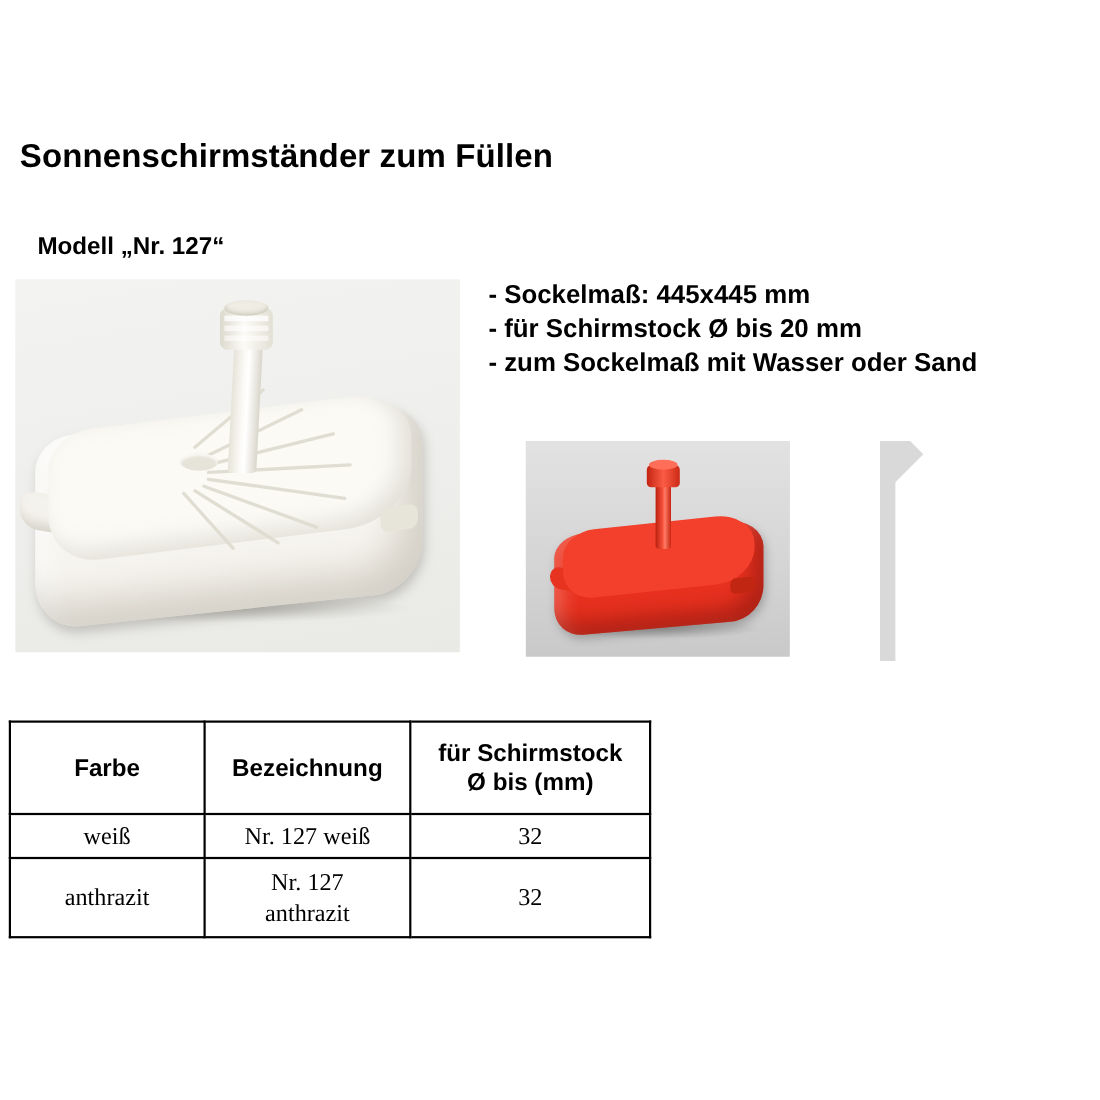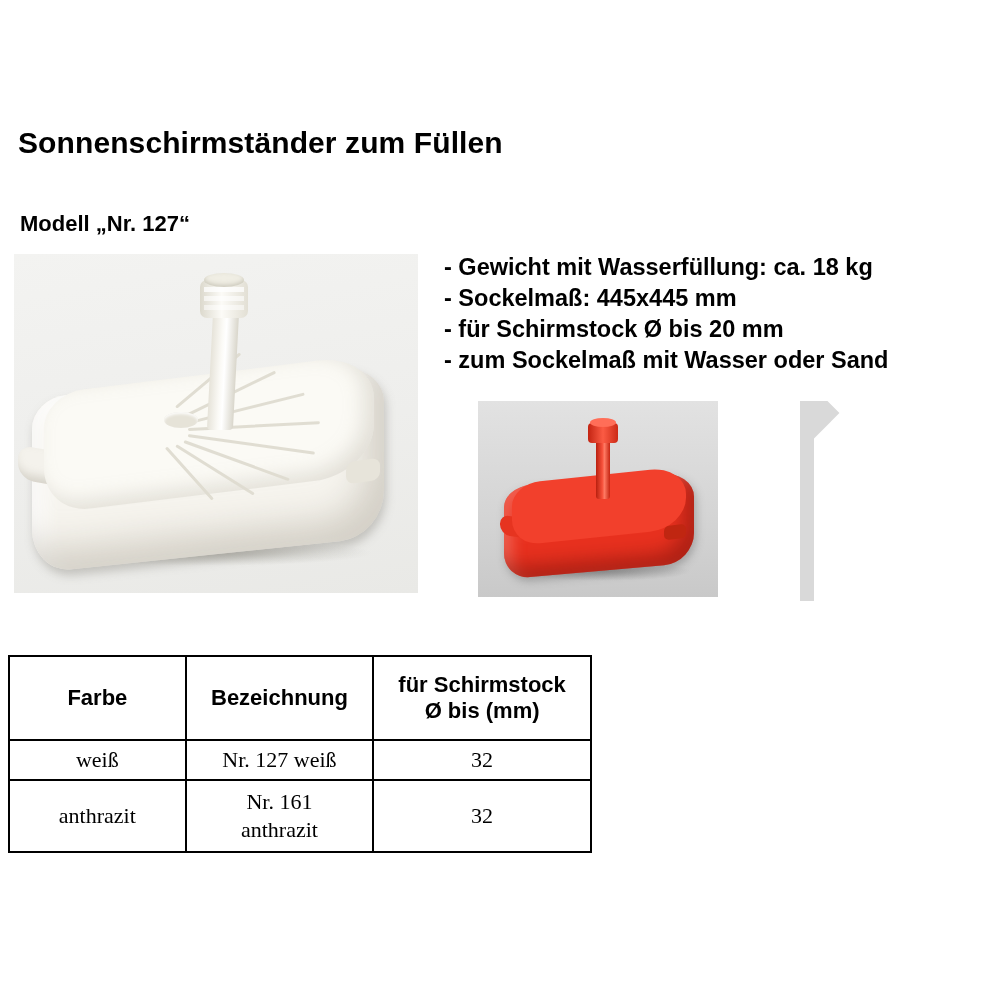--- a/index.html
+++ b/index.html
@@ -29,21 +29,21 @@
     left: 18px;
     top: 126px;
     font-size: 30px;
     font-weight: bold;
     letter-spacing: 0.1px;
     white-space: nowrap;
   }
 
   .model {
     position: absolute;
-    left: 20px;
+    left: 34px;
     top: 211px;
     font-size: 22px;
     font-weight: bold;
     white-space: nowrap;
   }
 
   
   .specs {
     position: absolute;
     left: 444px;
@@ -371,21 +371,20 @@
     <div class="pm-rib" style="left:152px; top:192px; width:70px; transform:rotate(48deg);"></div>
     <div class="pm-rib" style="left:162px; top:152px; width:84px; transform:rotate(-40deg);"></div>
 
     <div class="pm-hub"></div>
     <div class="pm-tube"></div>
     <div class="pm-cap"></div>
     <div class="pm-cap-top"></div>
   </div>
 
   <div class="specs">
-    <div class="line">- Gewicht mit Wasserfüllung: ca. 18 kg</div>
     <div class="line">- Sockelmaß: 445x445 mm</div>
     <div class="line">- für Schirmstock Ø bis 20 mm</div>
     <div class="line">- zum Sockelmaß mit Wasser oder Sand</div>
   </div>
 
   <div class="photo-red">
     <div class="pr-bg"></div>
     <div class="pr-shadow"></div>
     <div class="pr-slab"></div>
     <div class="pr-handle"></div>
@@ -415,21 +414,21 @@
       </thead>
       <tbody>
         <tr>
           <td>weiß</td>
           <td>Nr. 127 weiß</td>
           <td>32</td>
         </tr>
         <tr>
           <td>anthrazit</td>
           <td class="two-line">
-            <div>Nr. 161</div>
+            <div>Nr. 127</div>
             <div>anthrazit</div>
           </td>
           <td>32</td>
         </tr>
       </tbody>
     </table>
   </div>
 
 </div>
 

